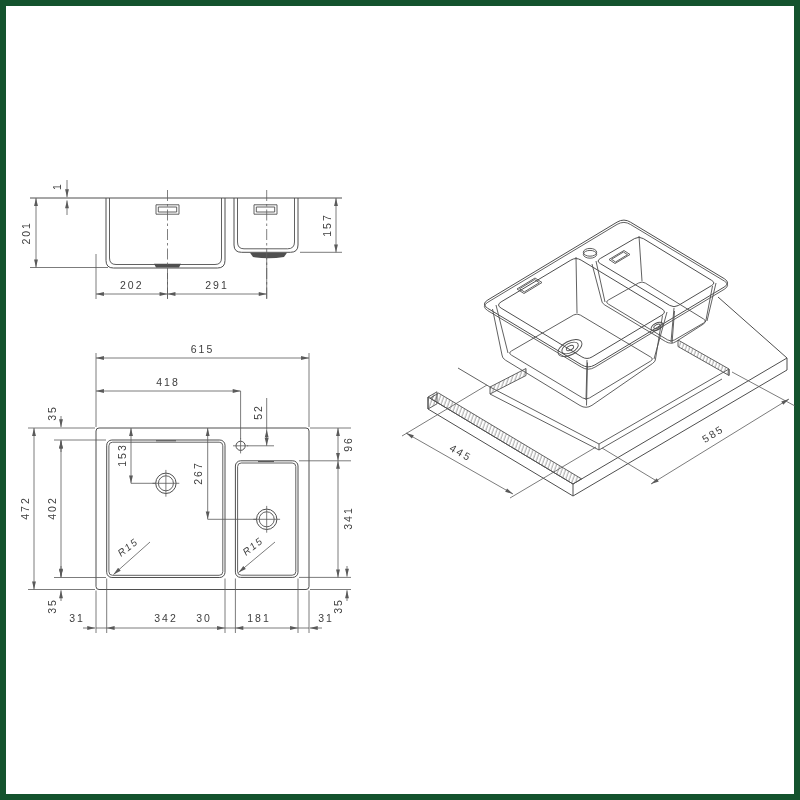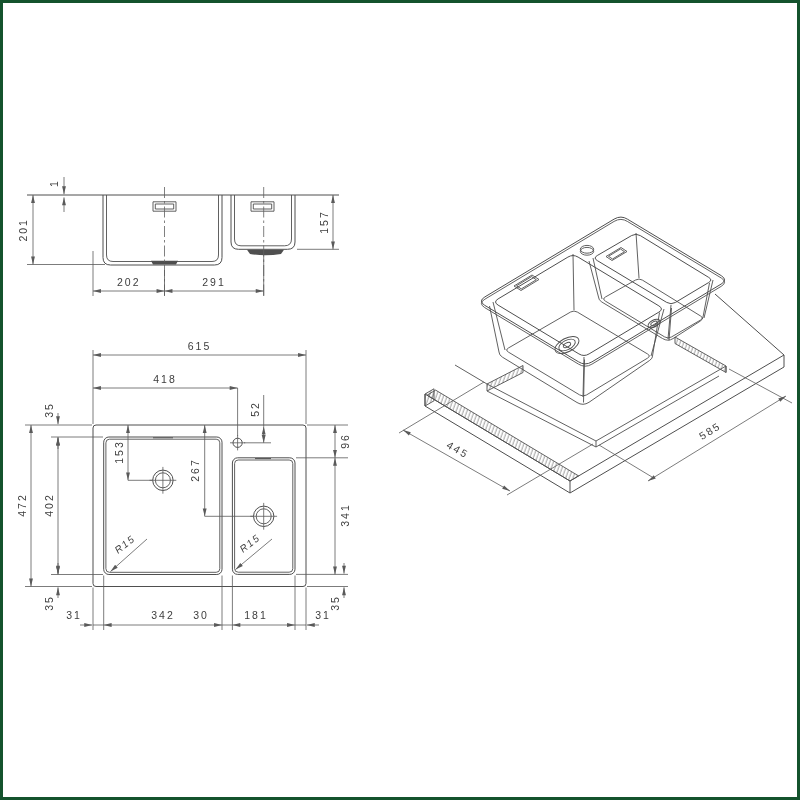--- a/index.html
+++ b/index.html
@@ -1,16 +1,16 @@
 <!DOCTYPE html>
 <html><head>
 <meta charset="utf-8">
 <style>
   html,body{margin:0;padding:0;background:#ffffff;}
-  .canvas{width:800px;height:800px;background:#ffffff;position:relative;box-sizing:border-box;border:3px solid #14532d;}
+  .canvas{width:800px;height:800px;background:#ffffff;position:relative;box-sizing:border-box;border:6px solid #14532d;}
   svg{display:block;}
   
   .ln{fill:none;stroke:#4f4f4f;stroke-width:1;stroke-linejoin:round;stroke-linecap:butt;}
   .ln2{fill:none;stroke:#4f4f4f;stroke-width:0.9;stroke-linejoin:round;}
   .ext{fill:none;stroke:#5a5a5a;stroke-width:0.8;}
   .dim{fill:none;stroke:#5a5a5a;stroke-width:0.8;marker-start:url(#ar);marker-end:url(#ar);}
   .dime{fill:none;stroke:#5a5a5a;stroke-width:0.8;marker-end:url(#ar);}
   .cl{fill:none;stroke:#5f5f5f;stroke-width:0.8;stroke-dasharray:11 3 2.5 3;}
   .hatched{fill:url(#hatch);stroke:#4f4f4f;stroke-width:0.9;}
   .solidbar{fill:#4f4f4f;stroke:none;}

